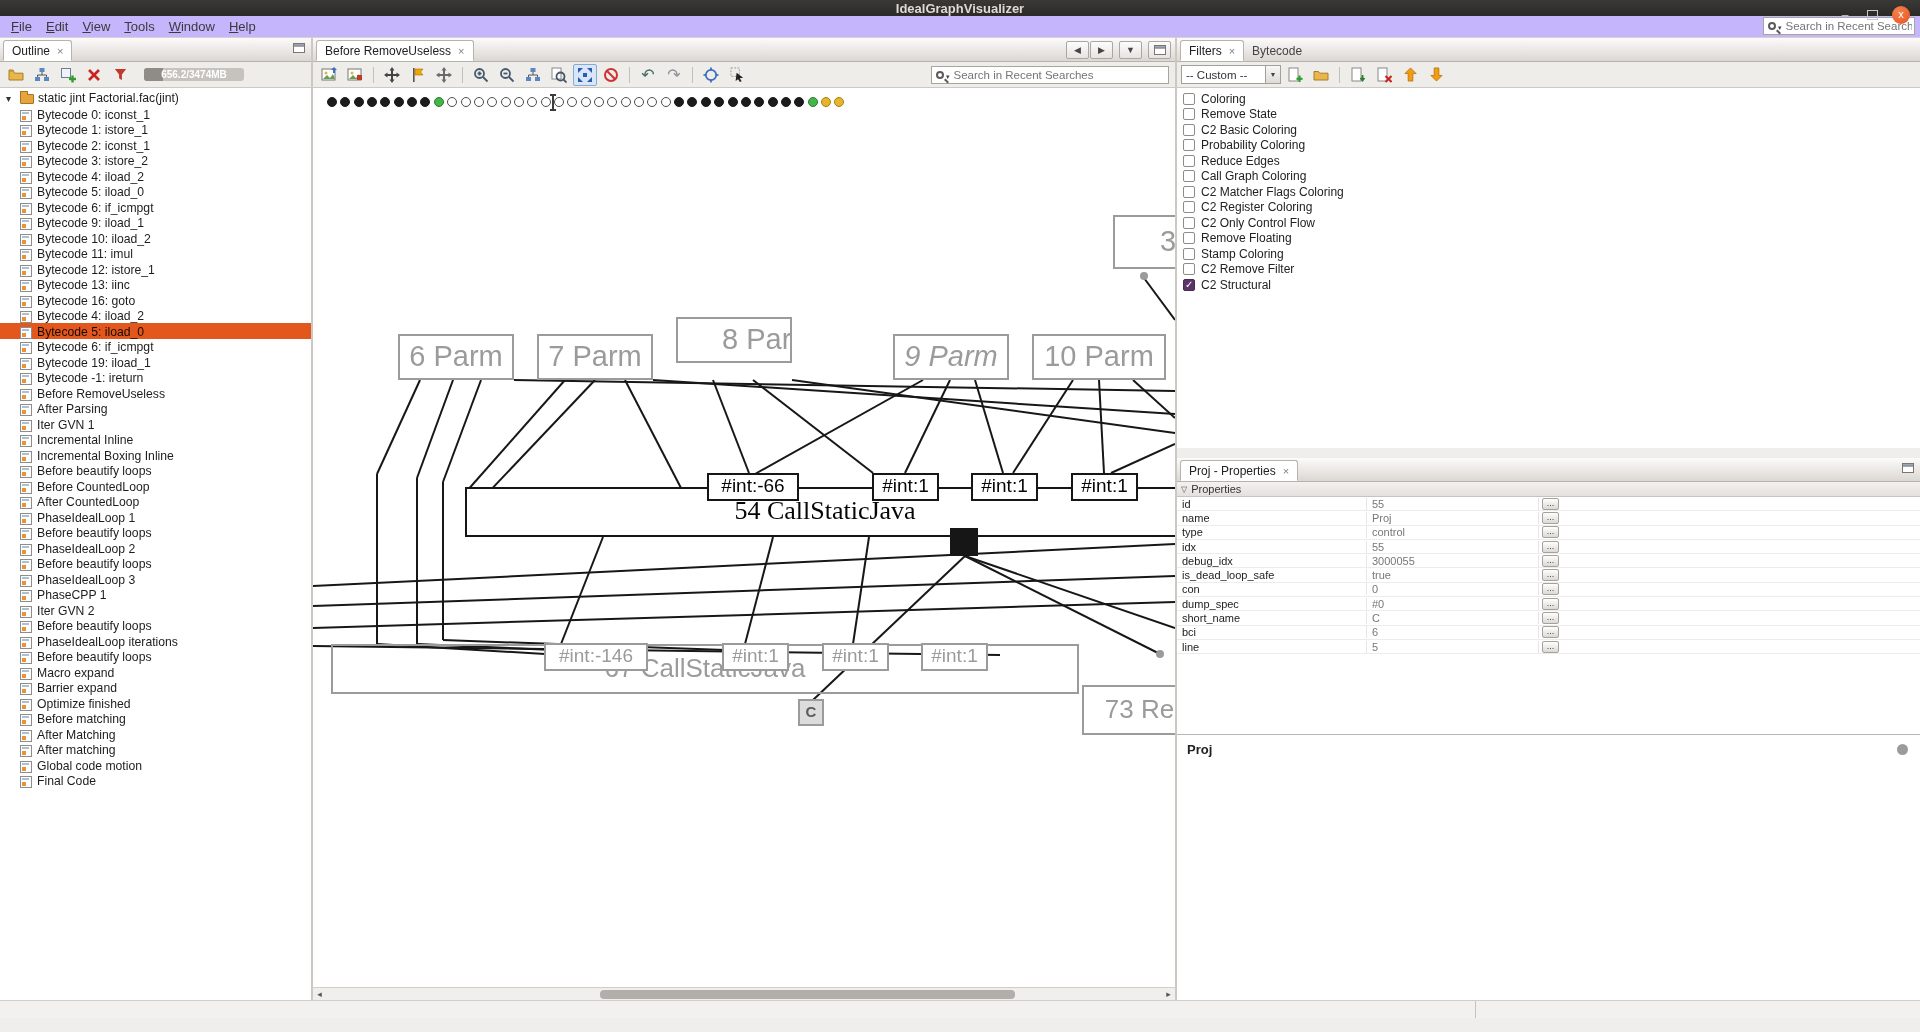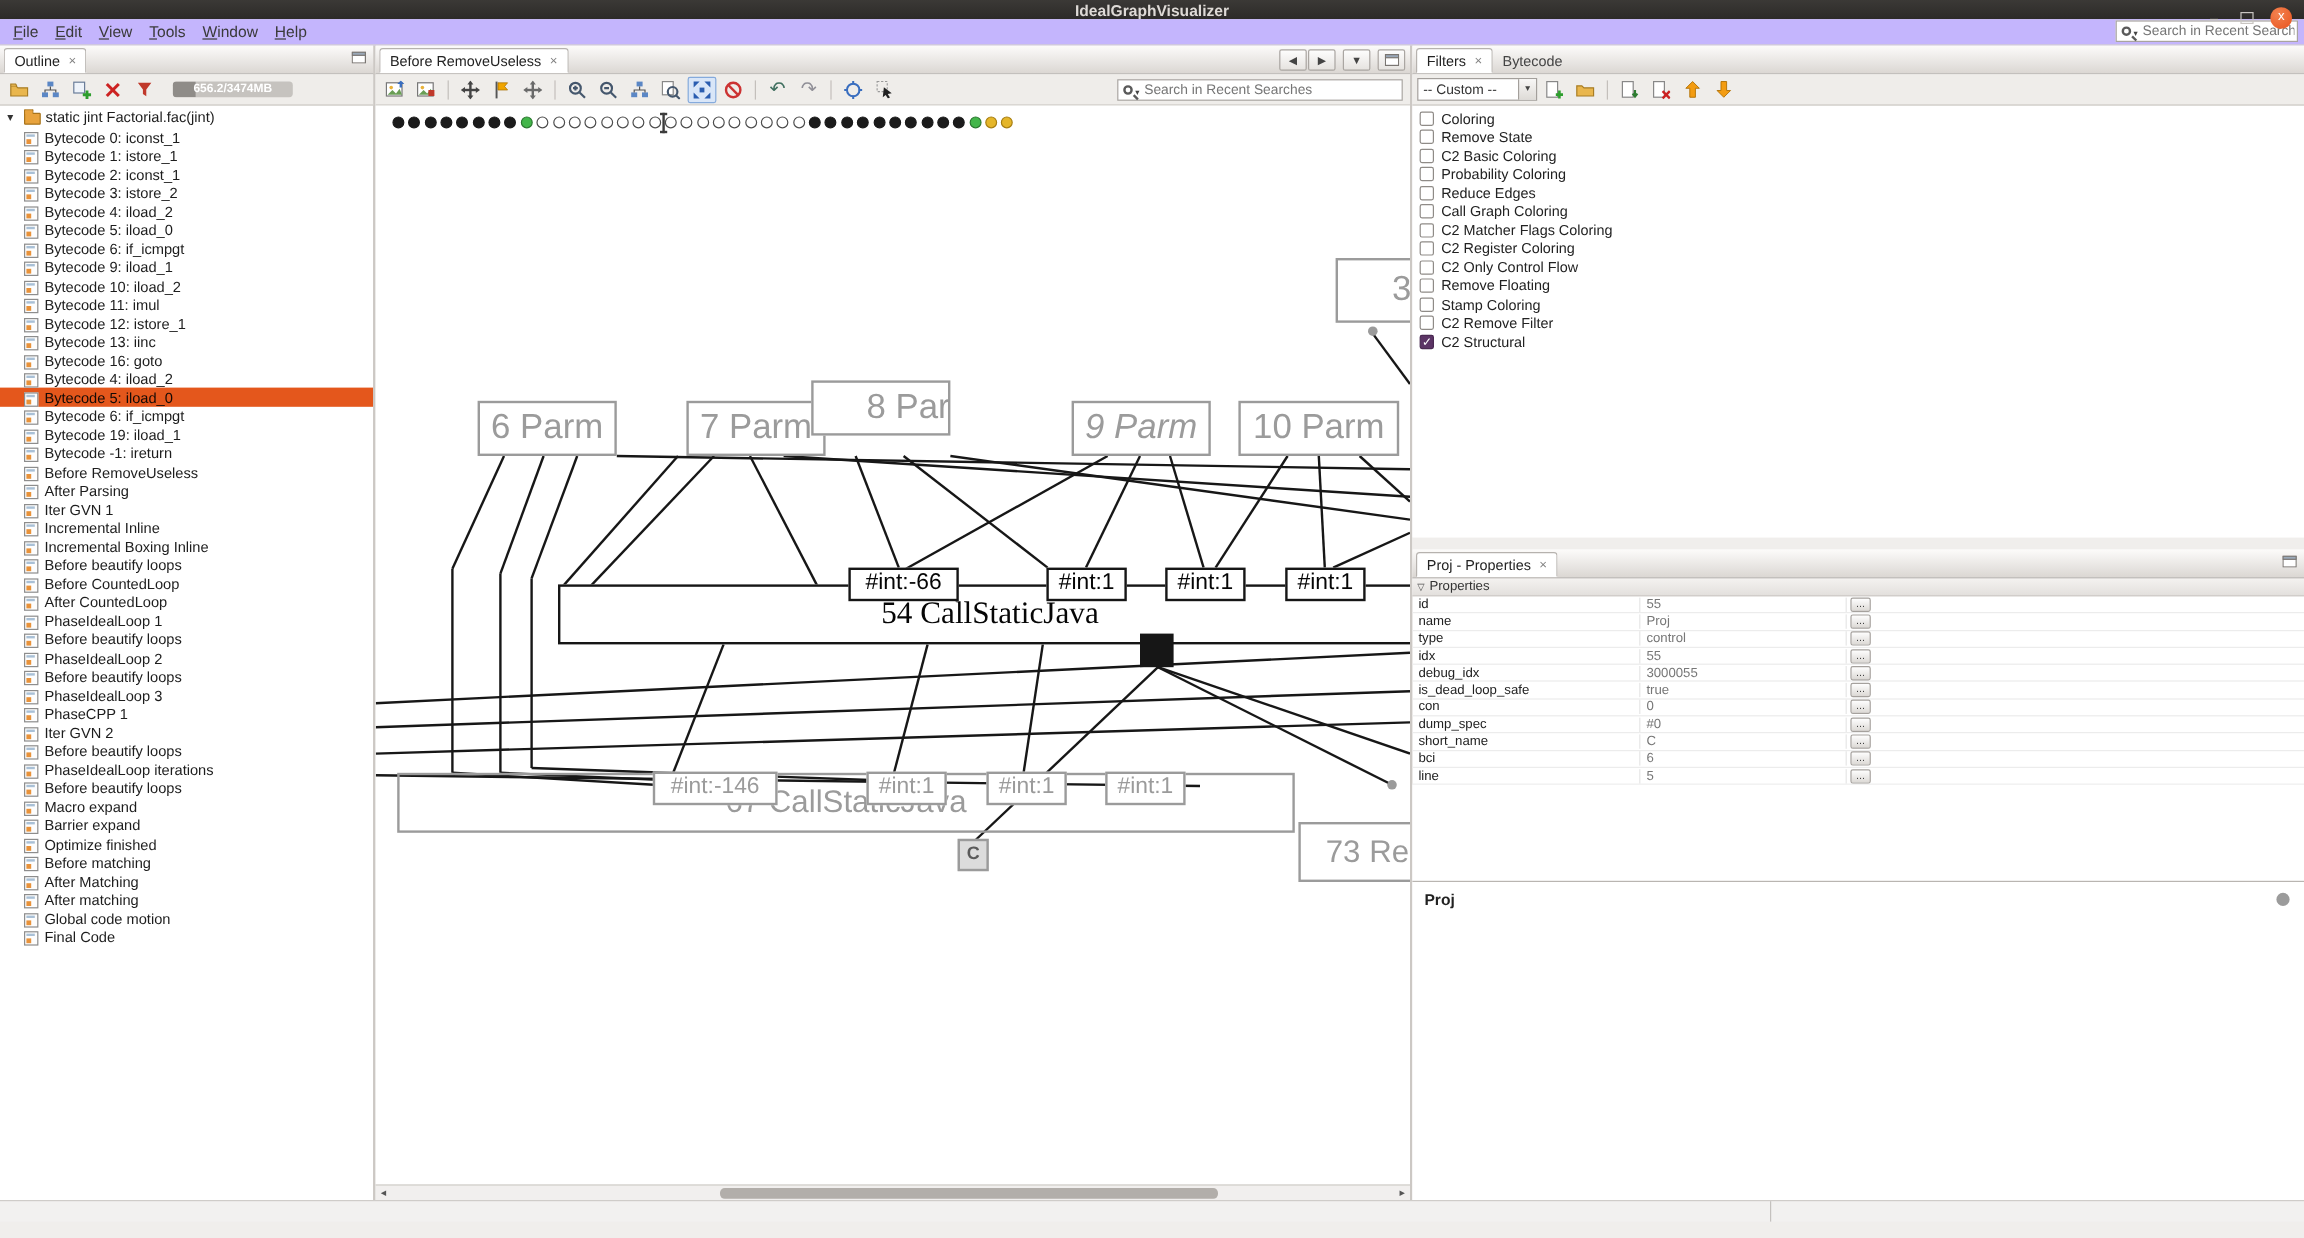--- a/index.html
+++ b/index.html
@@ -574,21 +574,21 @@
           <line x1="290" y1="449" x2="248" y2="556"></line>
           <line x1="460" y1="449" x2="432" y2="556"></line>
           <line x1="556" y1="449" x2="540" y2="556"></line>
           <line x1="831" y1="190" x2="862" y2="232"></line>
           <circle cx="831" cy="188" r="4" fill="#9b9b9b"></circle>
           <circle cx="847" cy="566" r="4" fill="#9b9b9b"></circle>
         </svg>
       <div id="nodes">
           <div class="gnode parm" style="left: 800px; top: 127px; width: 110px; height: 54px; line-height: 48px;">3</div>
           <div class="gnode parm" style="left: 85px; top: 246px; width: 116px; height: 46px; line-height: 40px;">6 Parm</div>
-          <div class="gnode parm" style="left: 224px; top: 246px; width: 116px; height: 46px; line-height: 40px; margin-left: 35px;">7 Parm</div>
+          <div class="gnode parm" style="left: 224px; top: 246px; width: 116px; height: 46px; line-height: 40px;">7 Parm</div>
           <div class="gnode parm" style="left: 363px; top: 229px; width: 116px; height: 46px; line-height: 40px; padding-left: 44px;">8 Parm</div>
           <div class="gnode parm" style="left: 580px; top: 246px; width: 116px; height: 46px; line-height: 40px; font-style: italic;">9 Parm</div>
           <div class="gnode parm" style="left: 719px; top: 246px; width: 134px; height: 46px; line-height: 40px;">10 Parm</div>
           <div class="gnode big-dark" style="left: 152px; top: 399px; width: 720px; height: 50px; line-height: 44px; font-family: Liberation Serif, serif;">54 CallStaticJava</div>
           <div class="gnode slot-dark" style="left: 394px; top: 385px; width: 92px; height: 28px; line-height: 22px;">#int:-66</div>
           <div class="gnode slot-dark" style="left: 559px; top: 385px; width: 67px; height: 28px; line-height: 22px;">#int:1</div>
           <div class="gnode slot-dark" style="left: 658px; top: 385px; width: 67px; height: 28px; line-height: 22px;">#int:1</div>
           <div class="gnode slot-dark" style="left: 758px; top: 385px; width: 67px; height: 28px; line-height: 22px;">#int:1</div>
           <div class="gnode square" style="left: 637px; top: 440px; width: 28px; height: 28px; line-height: 22px;"></div>
           <div class="gnode big-gray" style="left: 2px; top: 556px; width: 748px; height: 50px; line-height: 44px; margin-left: 16px;">67 CallStaticJava</div>

